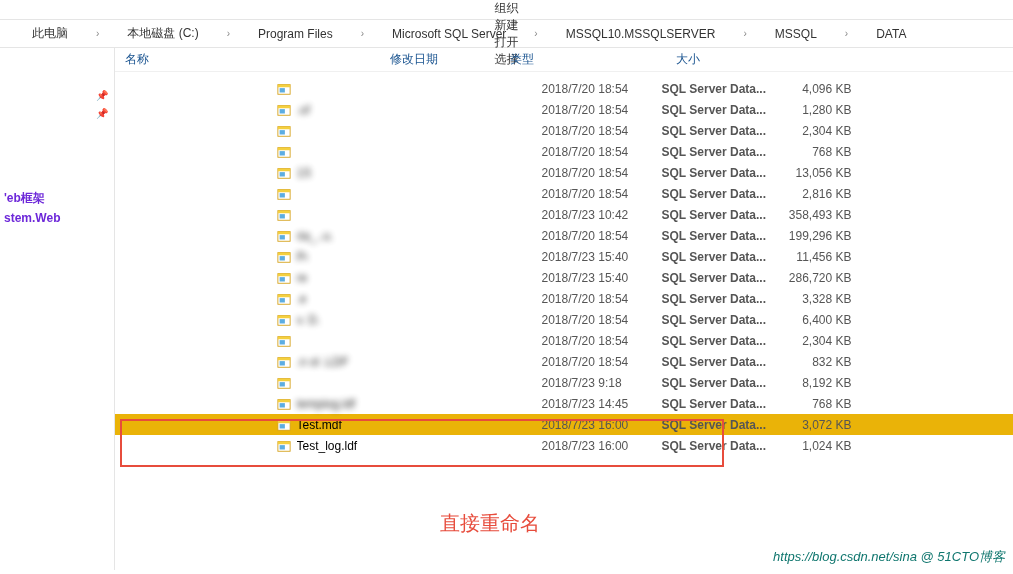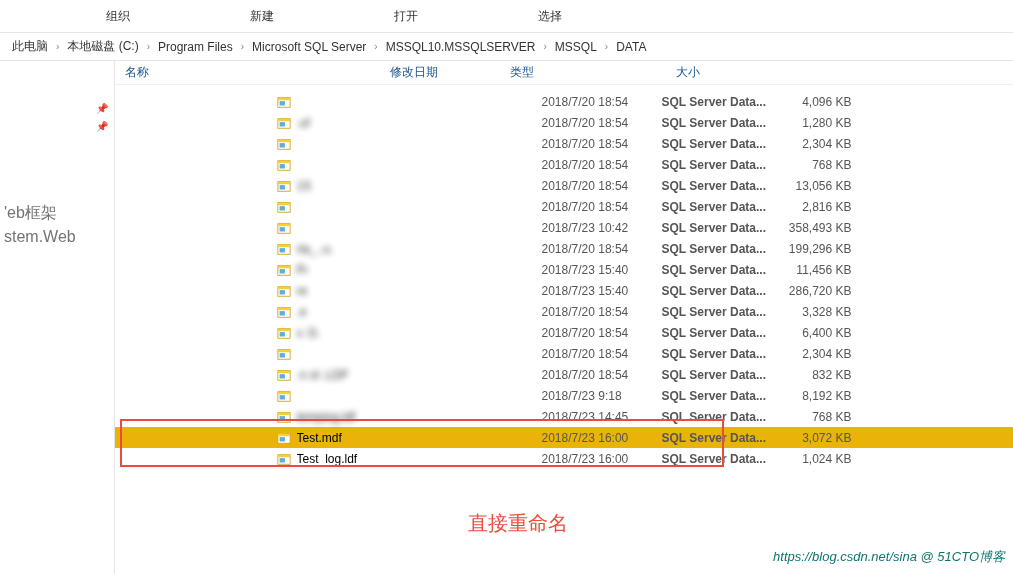--- a/index.html
+++ b/index.html
@@ -1,43 +1,43 @@
 <!DOCTYPE html>
 <html><head>
   <meta charset="utf-8">
   <style>
     * { margin: 0; padding: 0; box-sizing: border-box; }
     body { font-family: "Microsoft YaHei", "Segoe UI", sans-serif; font-size: 12px; background: #fff; color: #000; width: 1013px; height: 574px; overflow: hidden; position: relative; }
-    .toolbar { height: 33px; display: flex; align-items: center; border-bottom: 1px solid #e5e5e5; padding: 0 46px; }
+    .toolbar { height: 20px; display: flex; align-items: center; border-bottom: 1px solid #e5e5e5; padding: 0 14px; flex-direction: column; }
     .toolbar-item { padding: 0 60px; color: #333; }
     .breadcrumb { height: 28px; display: flex; align-items: center; padding: 0 8px; border-bottom: 1px solid #e5e5e5; color: #333; }
-    .breadcrumb span { padding: 0 4px; }
+    .breadcrumb span { padding: 0 4px; margin-left: 20px; }
     .breadcrumb .sep { color: #888; font-size: 10px; }
     .main { display: flex; height: calc(100% - 52px); }
     .sidebar { width: 115px; border-right: 1px solid #e5e5e5; padding-top: 20px; position: relative; }
     .pin-icon { position: absolute; left: 96px; color: #888; font-size: 10px; }
-    .sidebar-item { padding: 2px 4px; color: #737373; font-size: 16px; }
+    .sidebar-item { padding: 2px 4px; color: #6d28d9; font-size: 12px; font-weight: bold; }
     .content { flex: 1; position: relative; }
     .headers { display: flex; height: 24px; align-items: center; border-bottom: 1px solid #f0f0f0; padding-left: 10px; color: #1a5490; }
     .col-name { width: 265px; }
     .col-date { width: 120px; }
     .col-type { width: 120px; }
     .col-size { width: 80px; text-align: right; padding-right: 10px; }
     .file-list { padding-top: 6px; }
     .file-row { display: flex; height: 21px; align-items: center; padding-left: 10px; font-size: 12px; justify-content: center; }
     .file-row.highlighted { background: #eab308; }
     .file-icon { width: 16px; height: 14px; margin-right: 4px; display: inline-flex; align-items: center; }
     .file-icon svg { width: 14px; height: 14px; }
     .file-name { width: 245px; white-space: nowrap; overflow: hidden; }
     .file-date { width: 120px; color: #555; }
     .file-type { width: 120px; color: #555; white-space: nowrap; overflow: hidden; text-overflow: ellipsis; font-weight: bold; }
     .file-size { width: 80px; text-align: right; color: #555; padding-right: 10px; }
     .blurred { filter: blur(3px); opacity: 0.85; }
     .redbox { position: absolute; border: 2px solid #e74c3c; left: 120px; top: 419px; width: 604px; height: 48px; pointer-events: none; }
-    .annotation { position: absolute; left: 468px; top: 510px; color: #e74c3c; font-size: 20px; font-family: Liberation Serif, serif; }
+    .annotation { position: absolute; left: 440px; top: 510px; color: #e74c3c; font-size: 20px; font-family: Liberation Serif, serif; }
     .watermark { position: absolute; right: 8px; bottom: 8px; color: #0f766e; font-size: 13px; font-style: italic; }
   </style>
 </head>
 <body>
 
 <div class="toolbar">
   <span class="toolbar-item">组织</span>
   <span class="toolbar-item">新建</span>
   <span class="toolbar-item">打开</span>
   <span class="toolbar-item">选择</span>

